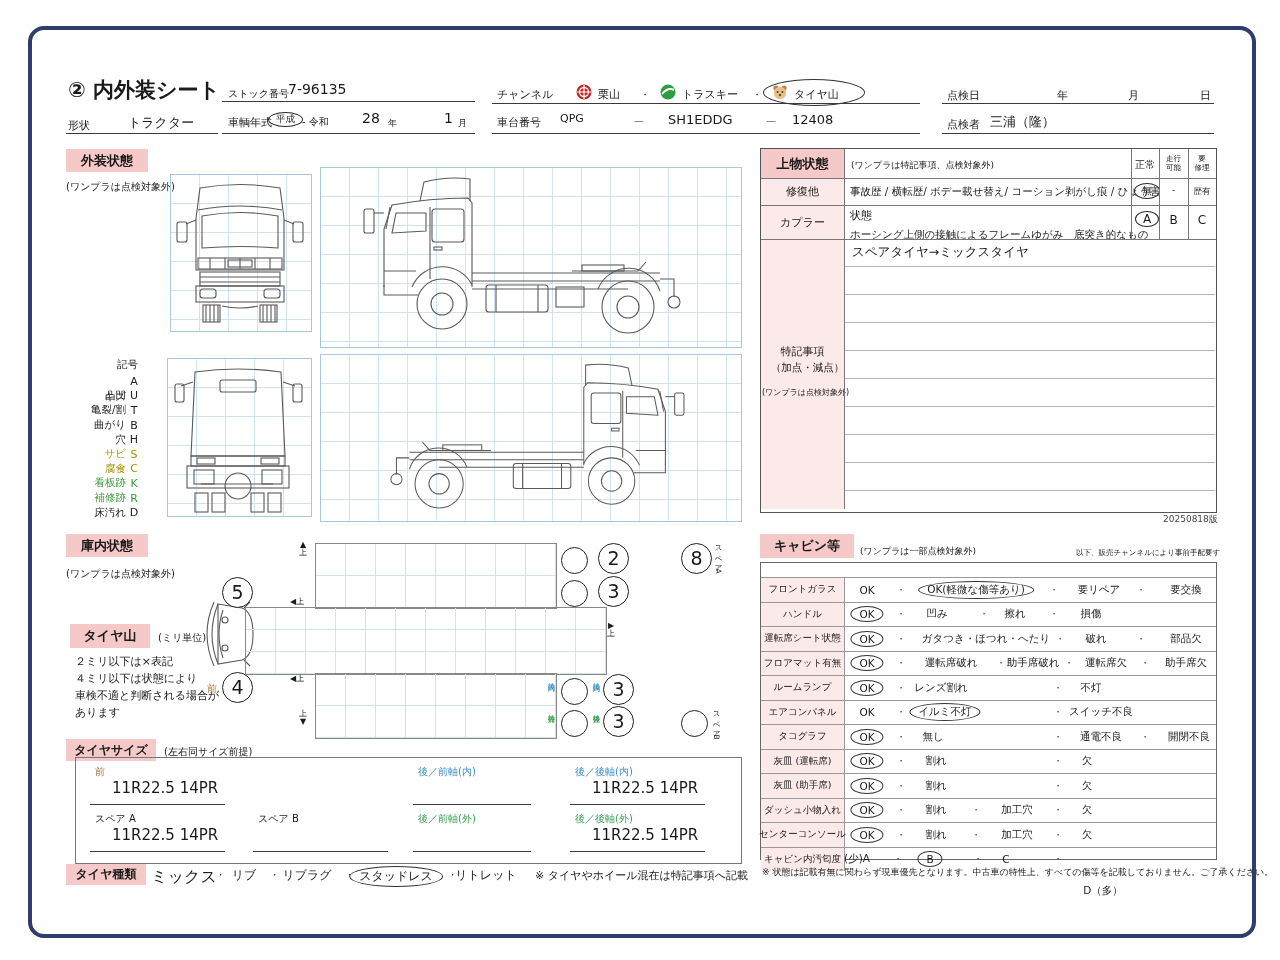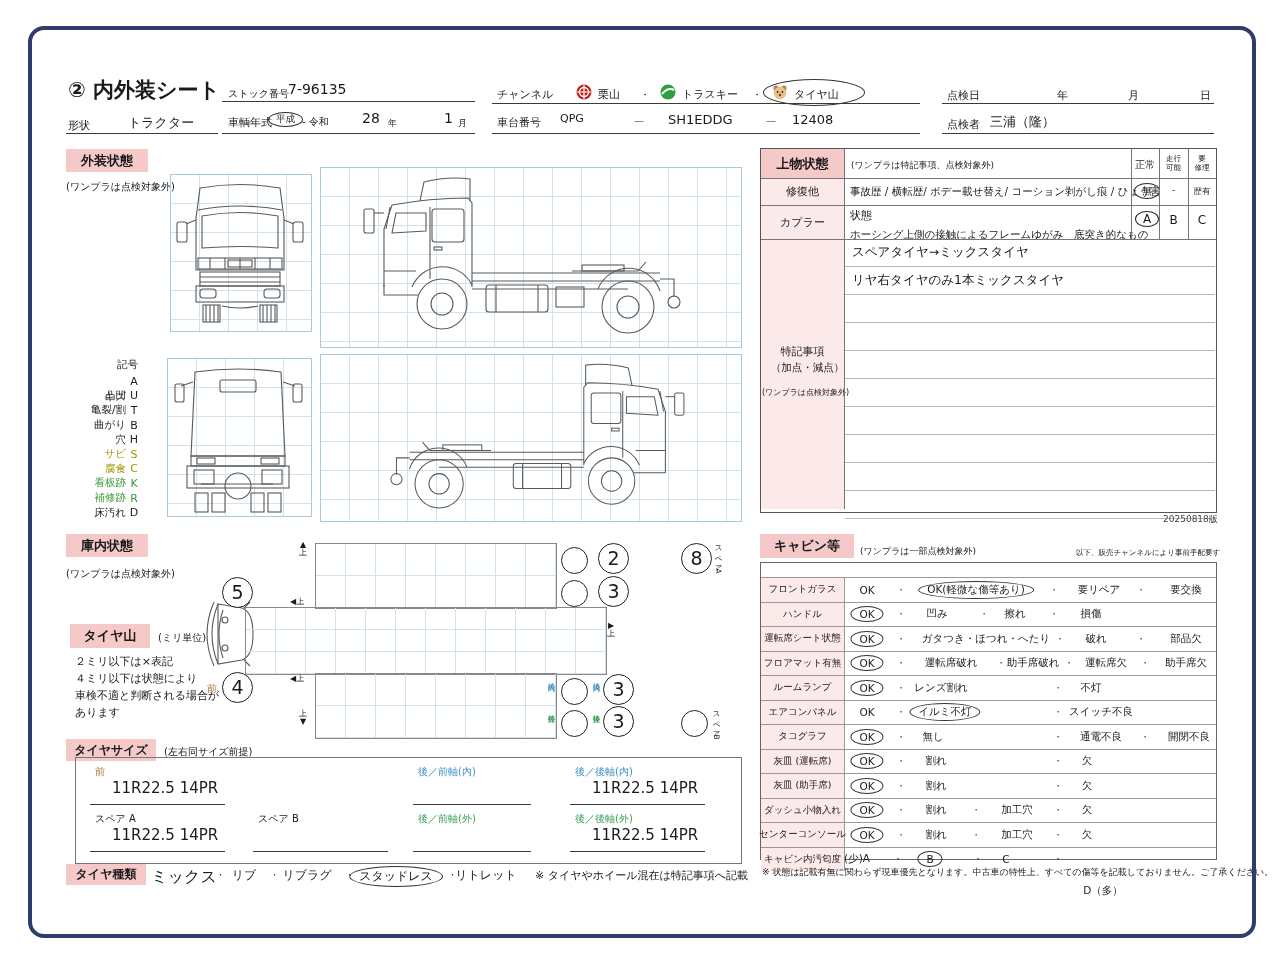--- a/index.html
+++ b/index.html
@@ -374,21 +374,20 @@
   <div class="abs" style="left:398px;top:64px;width:29px;text-align:center;font-size:12px">B</div>
   <div class="abs" style="left:427px;top:64px;width:28px;text-align:center;font-size:12px">C</div>
 
   <div class="abs cell-pink" style="left:0;top:90px;width:83px;height:270px">
     <div class="abs" style="left:0;top:105px;width:83px;text-align:center;font-size:11px">特記事項</div>
     <div class="abs" style="left:0;top:122px;width:93px;text-align:center;font-size:10.5px">（加点・減点）</div>
     <div class="abs" style="left:1px;top:148px;font-size:8px">(ワンプラは点検対象外)</div>
   </div>
   <div class="abs" style="left:84px;top:90px;width:370px">
       <div class="rm-line">スペアタイヤ→ミックスタイヤ</div>
-      <div class="rm-line">リヤ右タイヤのみ1本ミックスタイヤ</div>
       <div class="rm-line"></div>
       <div class="rm-line"></div>
       <div class="rm-line"></div>
       <div class="rm-line"></div>
       <div class="rm-line"></div>
       <div class="rm-line"></div>
       <div class="rm-line"></div>
       <div class="rm-line"></div>
     </div>
 

